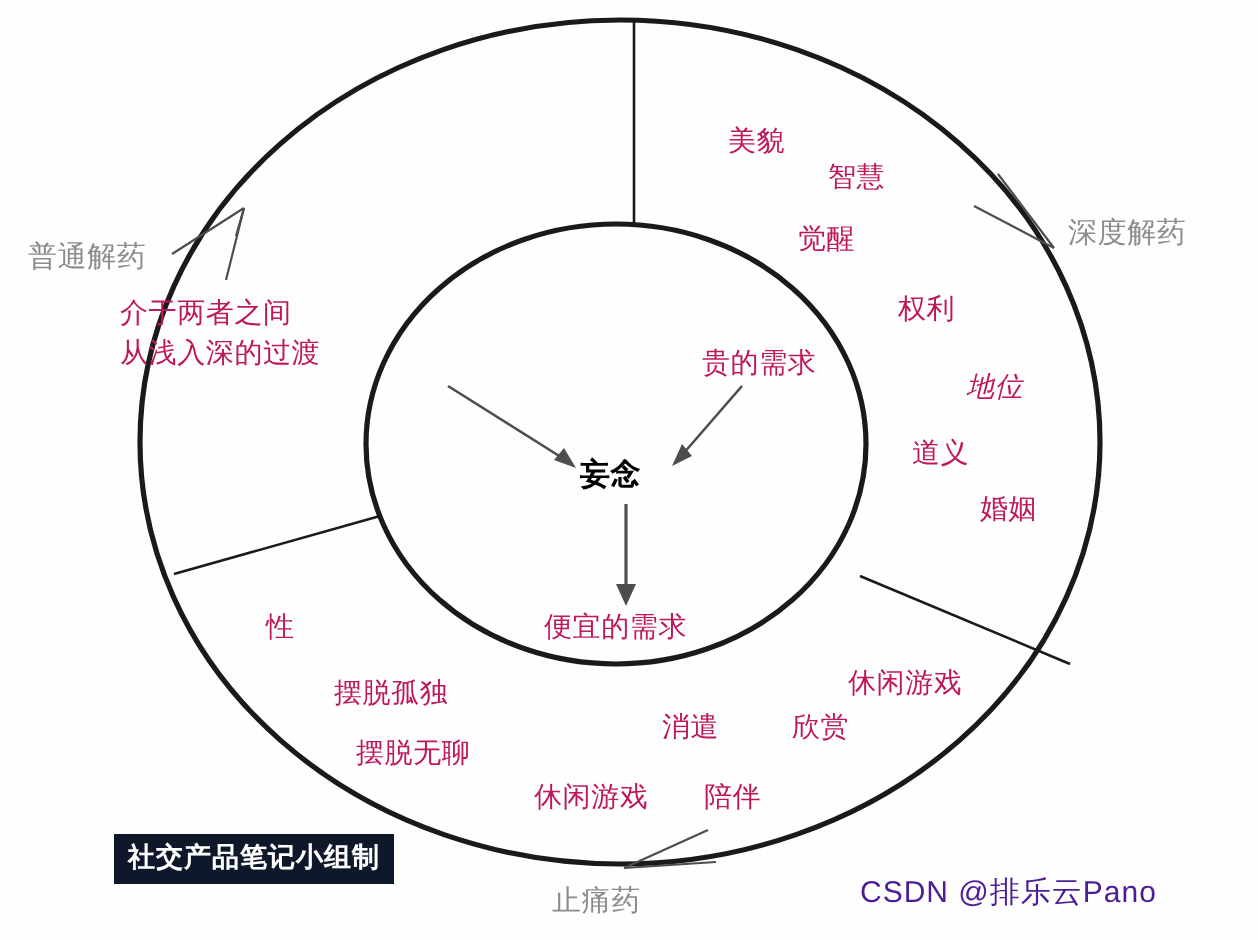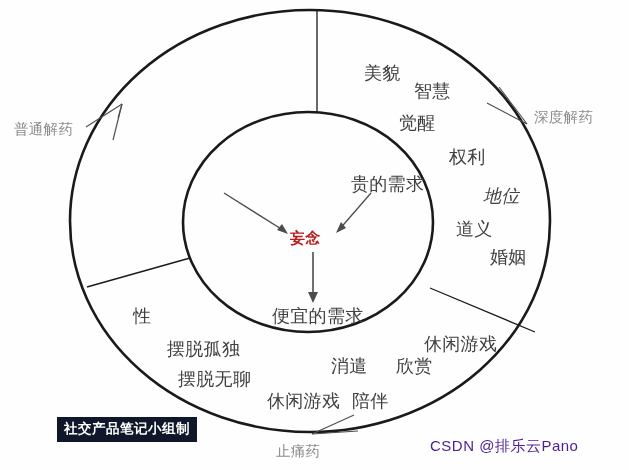--- a/index.html
+++ b/index.html
@@ -22,28 +22,28 @@
     background: #fefefe;
   }
   .diagram-svg {
     position: absolute;
     left: 0; top: 0;
     width: 629px;
     height: 470px;
   }
   .lbl {
     position: absolute;
-    color: #404040;
-    font-size: 18px;
+    color: #be185d;
+    font-size: 14px;
     line-height: 1.25;
     white-space: nowrap;
     letter-spacing: 0.3px;
   }
   .lbl.center-term {
-    color: #b91c1c;
+    color: #000000;
     font-weight: bold;
     font-size: 15px;
   }
   .lbl.outer-anno {
     color: #8c8c8c;
     font-size: 14.5px;
   }
   .lbl.multi {
     white-space: normal;
     line-height: 1.45;
@@ -114,20 +114,22 @@
     </g>
   </svg>
 
   <div class="lbl outer-anno" style="left:14px; top:120px;">普通解药</div>
 
   <div class="lbl outer-anno" style="left:534px; top:108px;">深度解药</div>
 
   <div class="lbl outer-anno" style="left:276px; top:442px;text-align:center;">止痛药</div>
 
   <div class="lbl multi" style="left:60px; top:146px;">
+    <div>介于两者之间</div>
+    <div>从浅入深的过渡</div>
   </div>
 
   <div class="lbl" style="left:351px; top:173px;">贵的需求</div>
   <div class="lbl" style="left:272px; top:305px;">便宜的需求</div>
 
   <div class="lbl center-term" style="left:290px; top:229px;">妄念</div>
 
   <div class="lbl" style="left:364px; top:62px;">美貌</div>
   <div class="lbl" style="left:414px; top:80px;">智慧</div>
   <div class="lbl" style="left:399px; top:113px;font-family:Liberation Mono, monospace;">觉醒</div>

